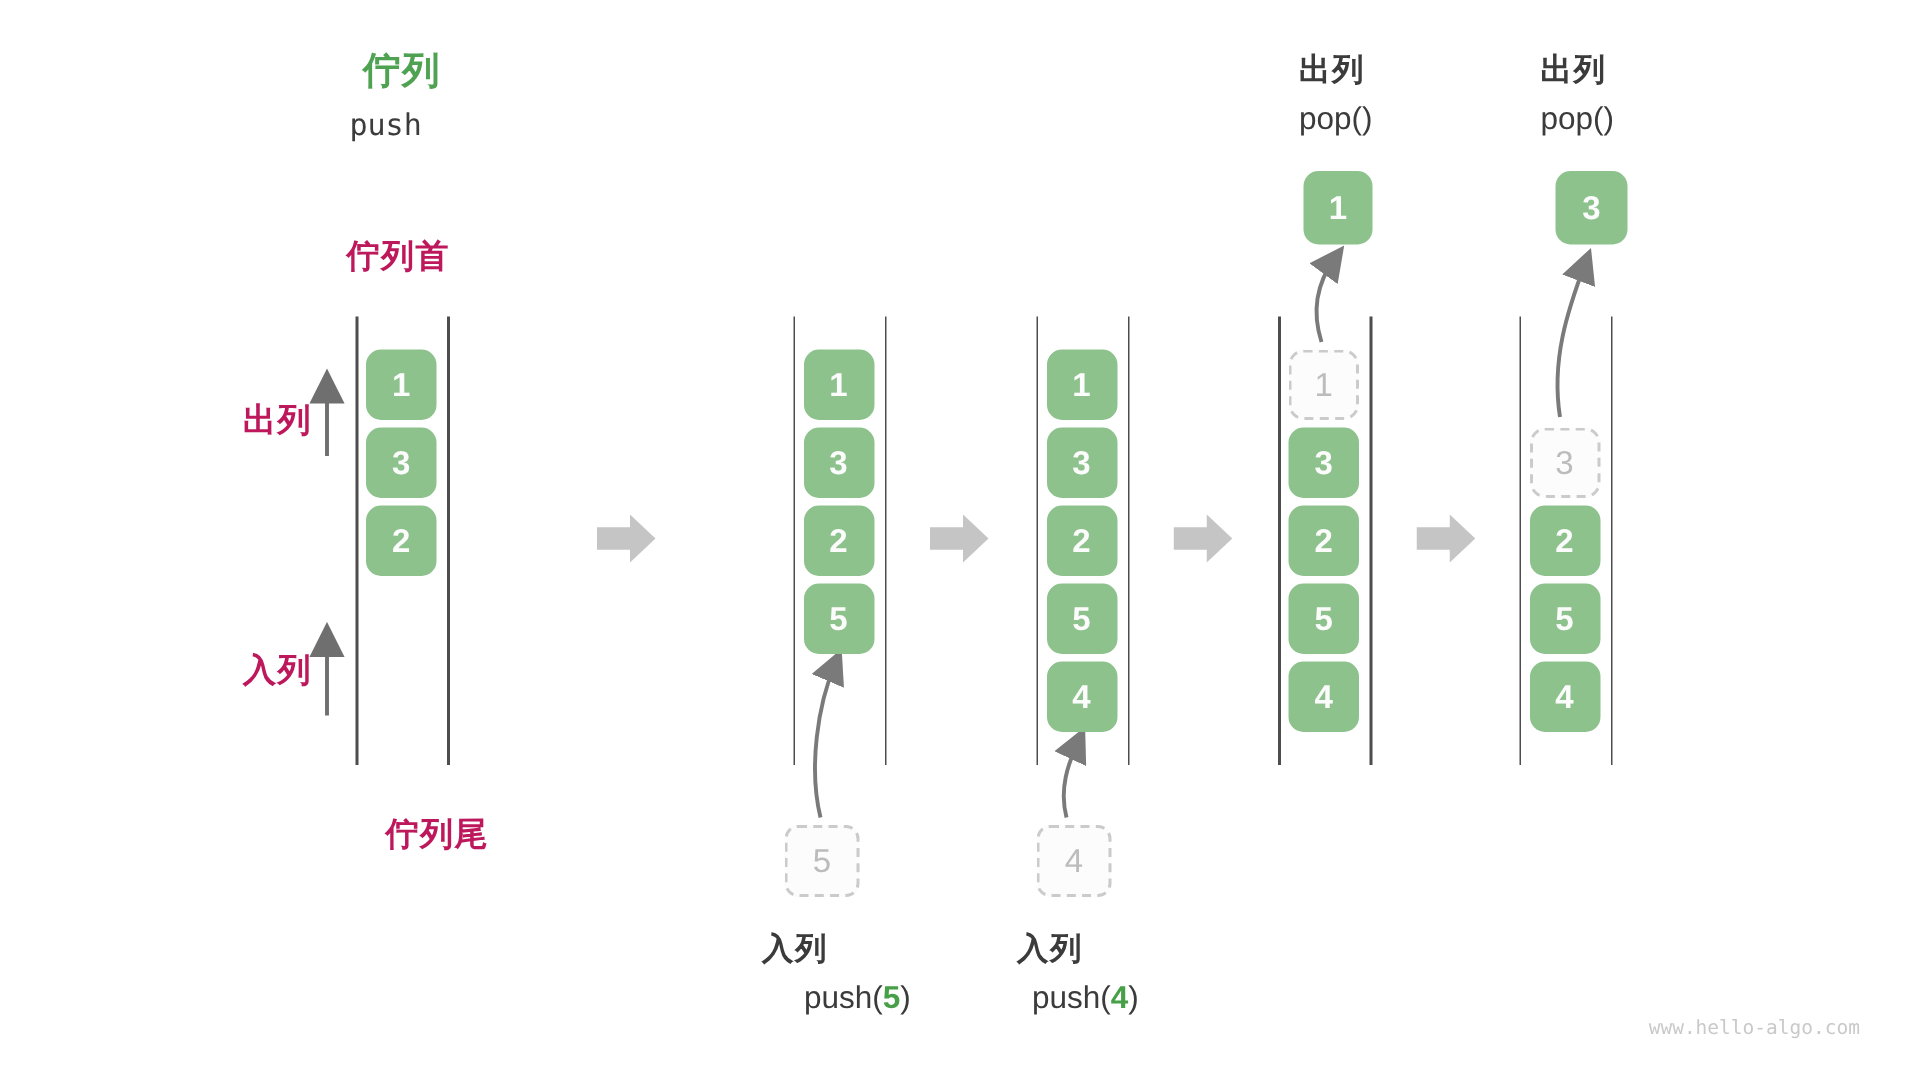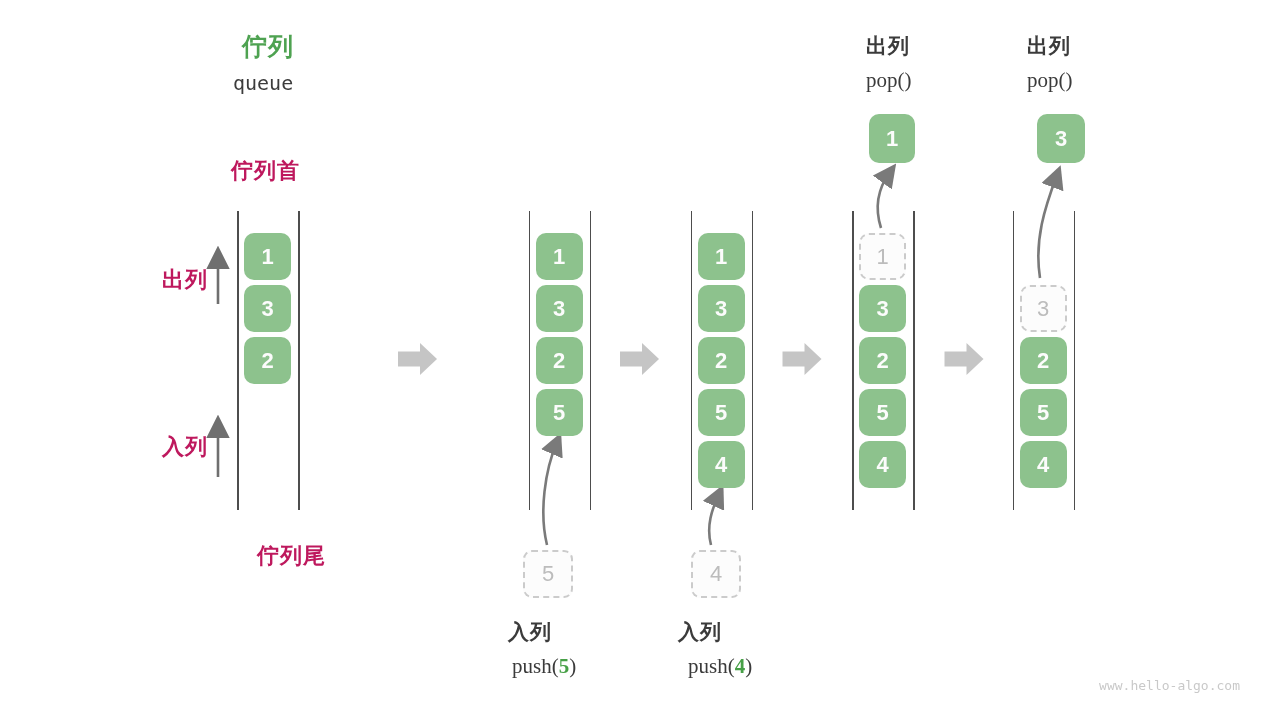--- a/index.html
+++ b/index.html
@@ -15,31 +15,31 @@
   .senq{left:162px;top:432px;}
   #layer{position:absolute;left:0;top:0;pointer-events:none;}
   .wall{position:absolute;width:1.6px;background:#4D4D4D;}
   .cell{position:absolute;width:47px;height:47px;border-radius:10px;
         display:flex;align-items:center;justify-content:center;
         font-size:22px;font-weight:700;box-sizing:border-box;}
   .cell.green{background:#8DC28D;color:#FCFCFC;}
   .cell.ghost{background:#FCFCFC;border:2px dashed #CBCBCB;color:#BCBCBC;font-weight:400;}
   .cell.floating{border-radius:10px;}
   .op-action{position:absolute;font-size:21px;font-weight:600;color:#3B3B3B;letter-spacing:1px;}
-  .op-call{position:absolute;font-size:21px;color:#3B3B3B;font-family:Liberation Serif, serif;}
+  .op-call{position:absolute;font-size:21px;color:#3B3B3B;font-family:Liberation Sans, sans-serif;}
   .op-call .arg{color:#47A047;font-weight:700;}
   .wm{right:40px;top:678px;font-size:13px;color:#C9C9C9;font-family:"DejaVu Sans Mono",monospace;}
 </style>
 </head>
 <body>
 
 <div class="canvas">
 
   <div class="abs t-zh">佇列</div>
-  <div class="abs t-en">queue</div>
+  <div class="abs t-en">push</div>
 
   <div class="abs lbl front">佇列首</div>
   <div class="abs lbl rear">佇列尾</div>
   <div class="abs lbl sdeq">出列</div>
   <div class="abs lbl senq">入列</div>
 
   <svg id="layer" width="1280" height="720">
     <defs>
       <marker id="ah-dark" markerWidth="9" markerHeight="9" refX="5" refY="4.5" orient="auto">
         <path d="M0,0 L9,4.5 L0,9 z" fill="#6F6F6F"></path>
@@ -69,21 +69,21 @@
       <div class="cell green" style="left: 244px; top: 285px;">3</div>
       <div class="cell green" style="left: 244px; top: 337px;">2</div>
       <div class="wall" style="left: 528.5px; top: 211px; height: 299px;"></div>
       <div class="wall" style="left: 589.5px; top: 211px; height: 299px;"></div>
       <div class="cell green" style="left: 535.5px; top: 233px;">1</div>
       <div class="cell green" style="left: 535.5px; top: 285px;">3</div>
       <div class="cell green" style="left: 535.5px; top: 337px;">2</div>
       <div class="cell green" style="left: 535.5px; top: 389px;">5</div>
       <div class="cell ghost floating" style="left: 523px; top: 550px; width: 50px; height: 48px; border-radius: 9px;">5</div>
       <div class="op-action" style="left: 508px; top: 618px;">入列</div>
-      <div class="op-call" style="left: 512px; top: 654px;"><span>push(</span><span class="arg">5</span><span>)</span></div>
+      <div class="op-call" style="left: 536px; top: 654px;"><span>push(</span><span class="arg">5</span><span>)</span></div>
       <div class="wall" style="left: 690.5px; top: 211px; height: 299px;"></div>
       <div class="wall" style="left: 751.5px; top: 211px; height: 299px;"></div>
       <div class="cell green" style="left: 697.5px; top: 233px;">1</div>
       <div class="cell green" style="left: 697.5px; top: 285px;">3</div>
       <div class="cell green" style="left: 697.5px; top: 337px;">2</div>
       <div class="cell green" style="left: 697.5px; top: 389px;">5</div>
       <div class="cell green" style="left: 697.5px; top: 441px;">4</div>
       <div class="cell ghost floating" style="left: 691px; top: 550px; width: 50px; height: 48px; border-radius: 9px;">4</div>
       <div class="op-action" style="left: 678px; top: 618px;">入列</div>
       <div class="op-call" style="left: 688px; top: 654px;"><span>push(</span><span class="arg">4</span><span>)</span></div>

